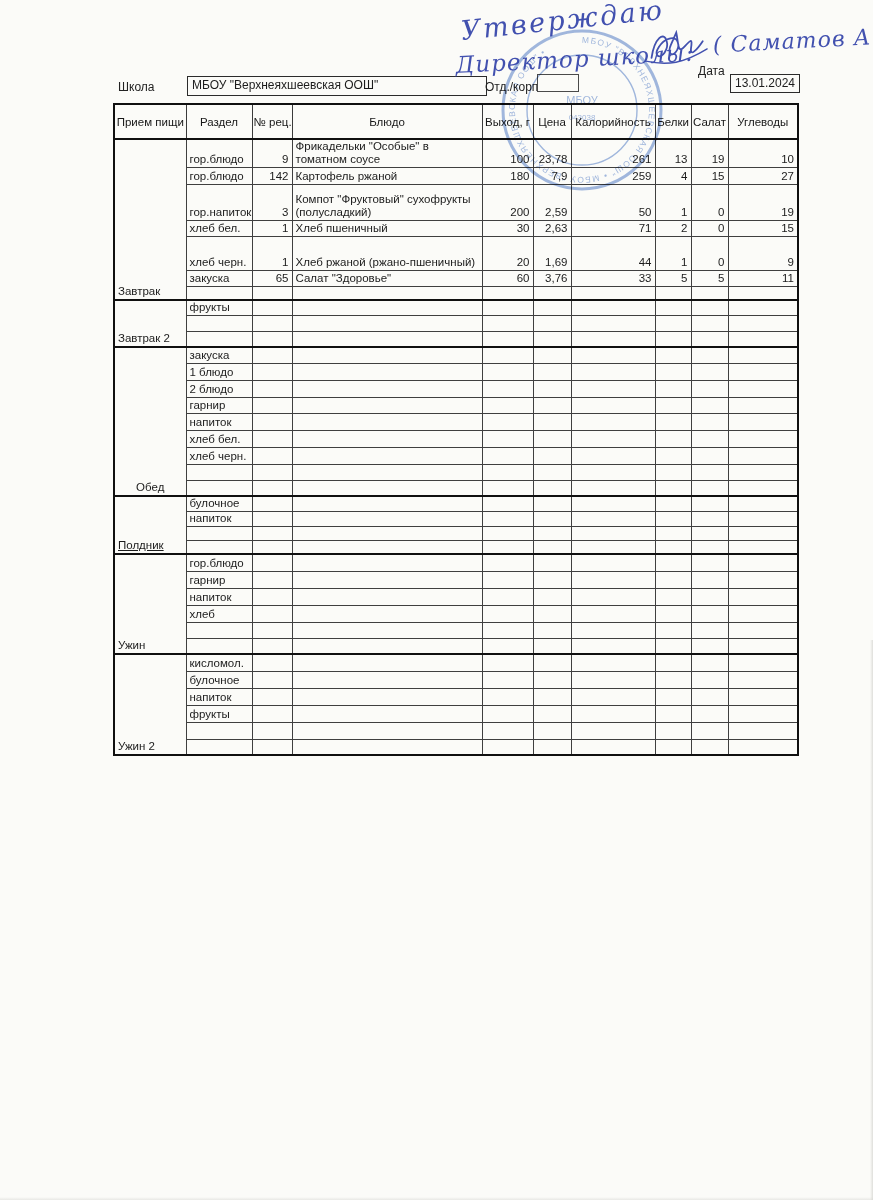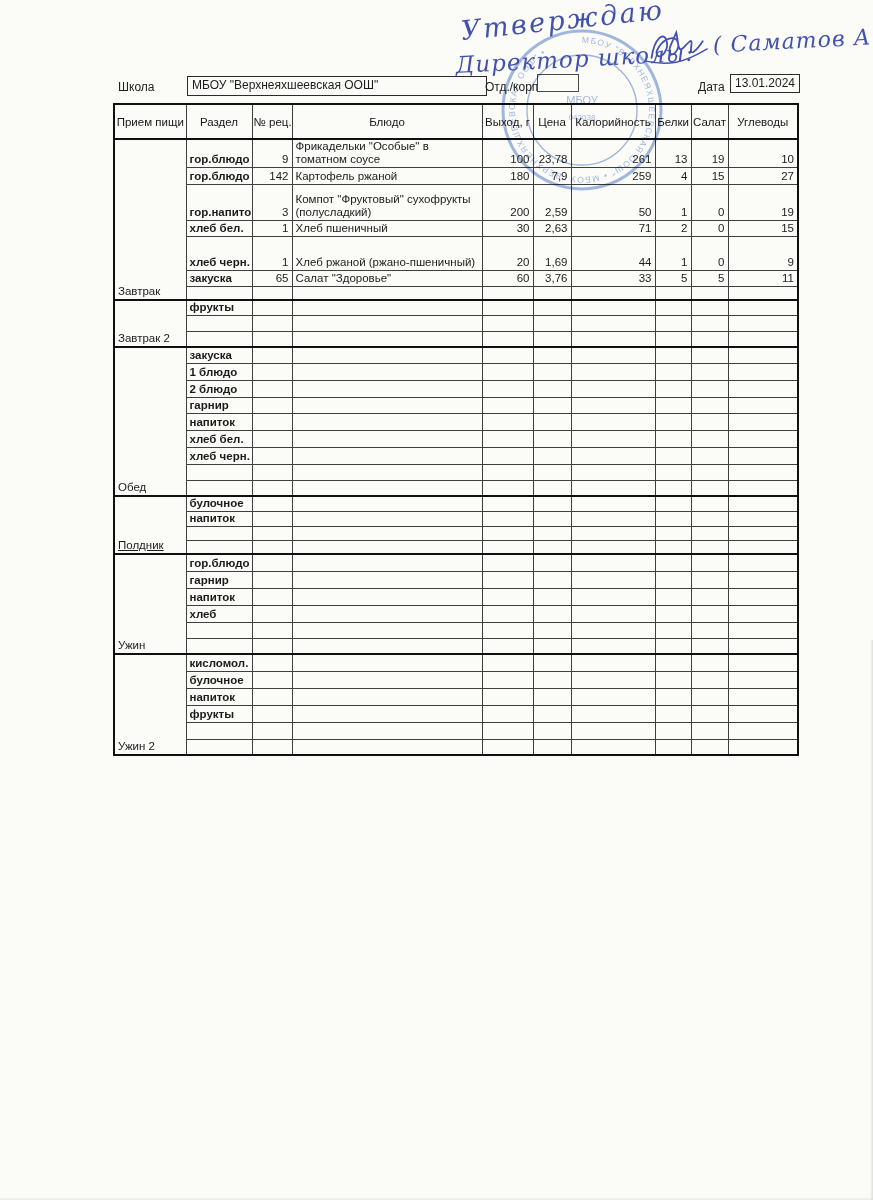--- a/index.html
+++ b/index.html
@@ -32,21 +32,21 @@
     font-weight:normal;font-size:11.5px;text-align:center;vertical-align:middle;
     height:17px;border:1px solid #3a3a3a;border-bottom:2.5px solid #101010;
     padding:8px 1px;overflow:hidden;white-space:nowrap;color:#171717;
   }
   table.menu td{
     border:1px solid #3f3f3f;font-size:11.5px;vertical-align:bottom;
     padding:0 3px 1px 3px;line-height:13px;overflow:hidden;color:#1b1b1b;
   }
   table.menu tbody.section{border-top:2.5px solid #101010;}
   td.meal-cell{vertical-align:top;white-space:nowrap;}
-  td.razdel{text-align:left;white-space:nowrap;padding-left:2px;font-weight:bold;}
+  td.razdel{text-align:left;white-space:nowrap;padding-left:2px;}
   td.num{text-align:right;white-space:nowrap;}
   td.dish{text-align:left;white-space:pre-line;}
   
   .stamp{
     position:absolute;left:496px;top:24px;width:172px;height:172px;
     opacity:.52;mix-blend-mode:multiply;pointer-events:none;
     filter:blur(.4px);
   }
   
   .handwriting{
@@ -67,21 +67,21 @@
 <body>
 
 <div class="page">
 
   <span class="form-label" style="left:118px;top:80px;text-align:center;">Школа</span>
   <div class="school-box">
     <span>МБОУ "Верхнеяхшеевская ООШ"</span>
   </div>
   <span class="form-label" style="left:485px;top:80px;">Отд./корп</span>
   <div class="dept-box"></div>
-  <span class="form-label" style="left:698px;top:80px;">Дата</span>
+  <span class="form-label" style="left:698px;top:64px;">Дата</span>
   <div class="date-box">
     <span>13.01.2024</span>
   </div>
 
   <div class="menu-wrap">
     <table class="menu" id="menu-table">
       <colgroup>
         <col style="width:72px">
           <col style="width:66px">
           <col style="width:40px">
@@ -225,21 +225,21 @@
             <td class="num"></td>
             <td class="num"></td>
             <td class="num"></td>
             <td class="num"></td>
             <td class="num"></td>
           </tr>
         </tbody>
         <tbody class="section">
           <tr style="height: 17px;">
             <td rowspan="9" class="meal-cell">
-              <div style="padding-top: 1px;">Обед</div>
+              <div style="padding-top: 1px; text-align: center;">Обед</div>
             </td>
             <td class="razdel">закуска</td>
             <td class="num"></td>
             <td class="dish"></td>
             <td class="num"></td>
             <td class="num"></td>
             <td class="num"></td>
             <td class="num"></td>
             <td class="num"></td>
             <td class="num"></td>

